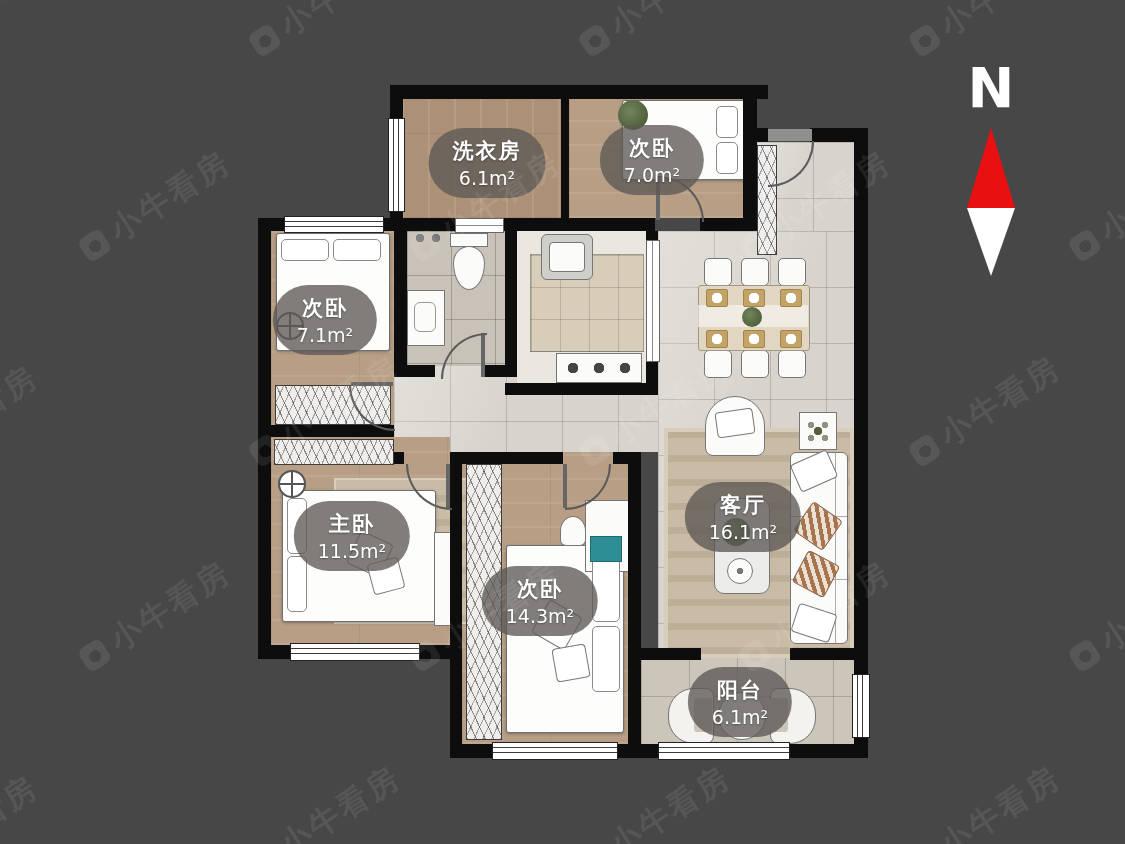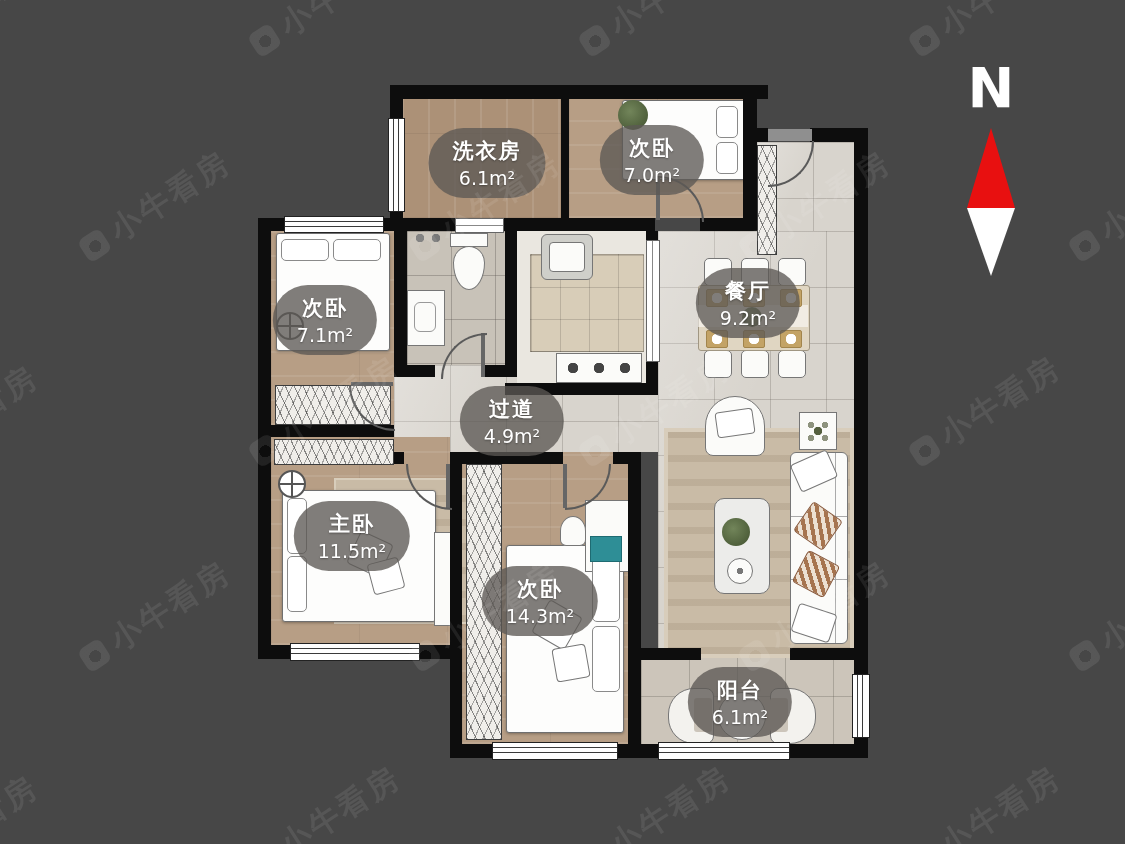--- a/index.html
+++ b/index.html
@@ -236,35 +236,31 @@
     <span class="rl-area">6.1m²</span>
   </div>
   <div class="room-label" style="left:652px;top:160px">
     <span class="rl-name">次卧</span>
     <span class="rl-area">7.0m²</span>
   </div>
   <div class="room-label" style="left:325px;top:320px">
     <span class="rl-name">次卧</span>
     <span class="rl-area">7.1m²</span>
   </div>
-  <div class="room-label" style="left:748px;top:303px">
-    <span class="rl-name">餐厅</span>
-    <span class="rl-area">9.2m²</span>
-  </div>
-  <div class="room-label" style="left:512px;top:421px">
-    <span class="rl-name">过道</span>
-    <span class="rl-area">4.9m²</span>
-  </div>
   <div class="room-label" style="left:352px;top:536px">
     <span class="rl-name">主卧</span>
     <span class="rl-area">11.5m²</span>
   </div>
   <div class="room-label" style="left:540px;top:601px">
     <span class="rl-name">次卧</span>
     <span class="rl-area">14.3m²</span>
+  </div>
+  <div class="room-label" style="left:743px;top:517px">
+    <span class="rl-name">客厅</span>
+    <span class="rl-area">16.1m²</span>
   </div>
   <div class="room-label" style="left:740px;top:702px">
     <span class="rl-name">阳台</span>
     <span class="rl-area">6.1m²</span>
   </div>
 
   <div class="compass">
     <div class="compass-n">N</div>
     <svg width="48" height="150" viewBox="0 0 48 150" style="display:block;margin:0 auto">
       <polygon points="24,0 0,80 48,80" fill="#e81010"></polygon>

